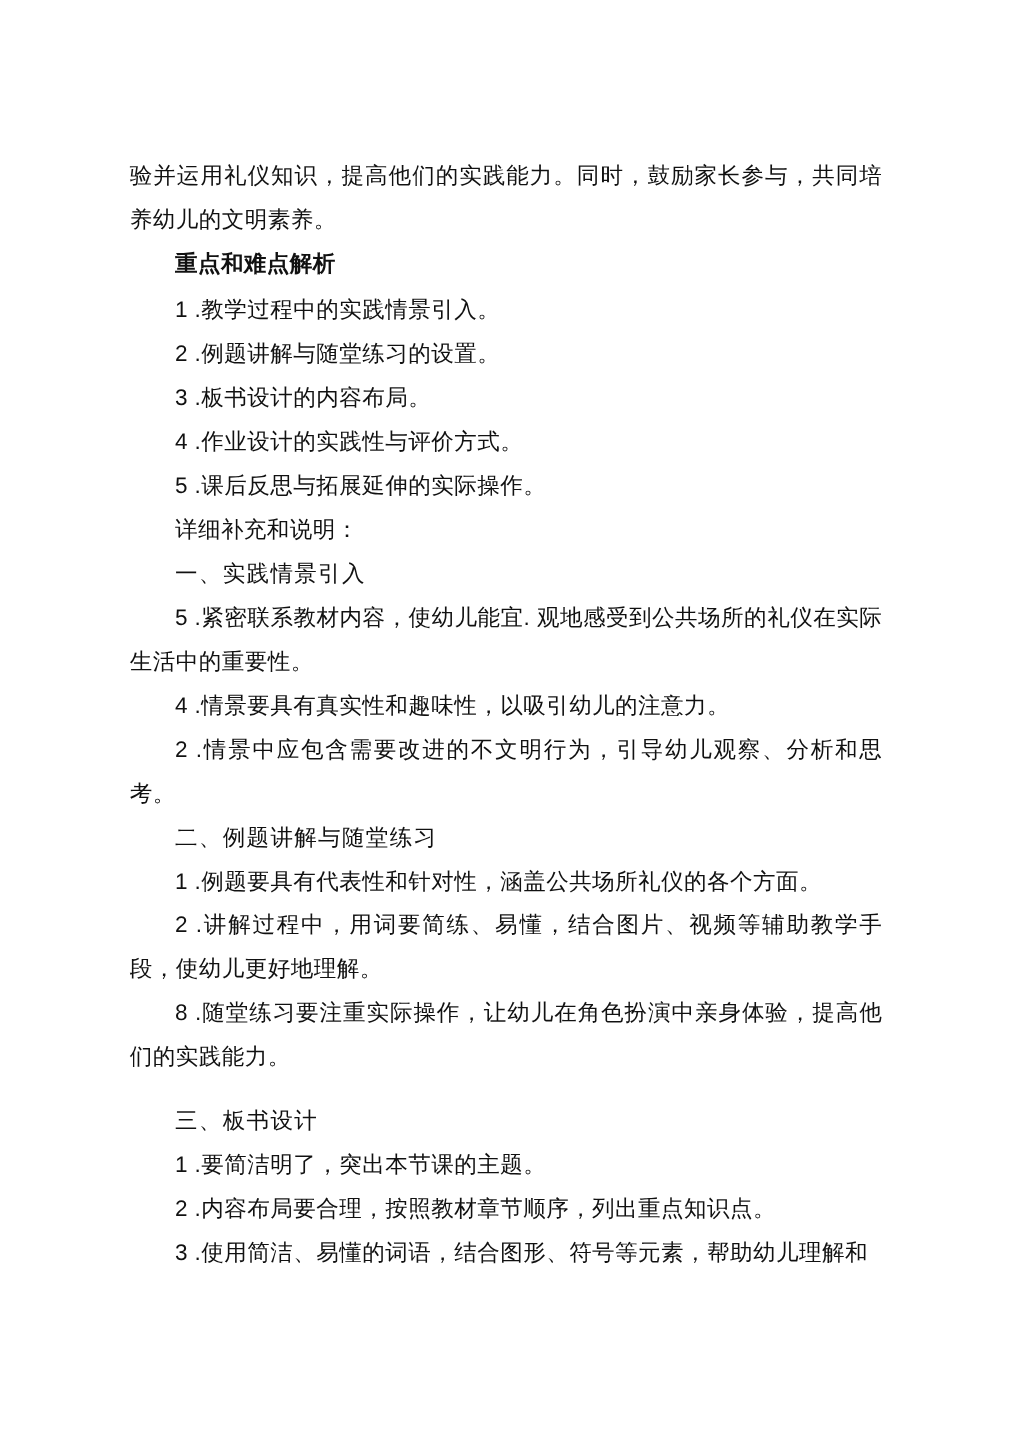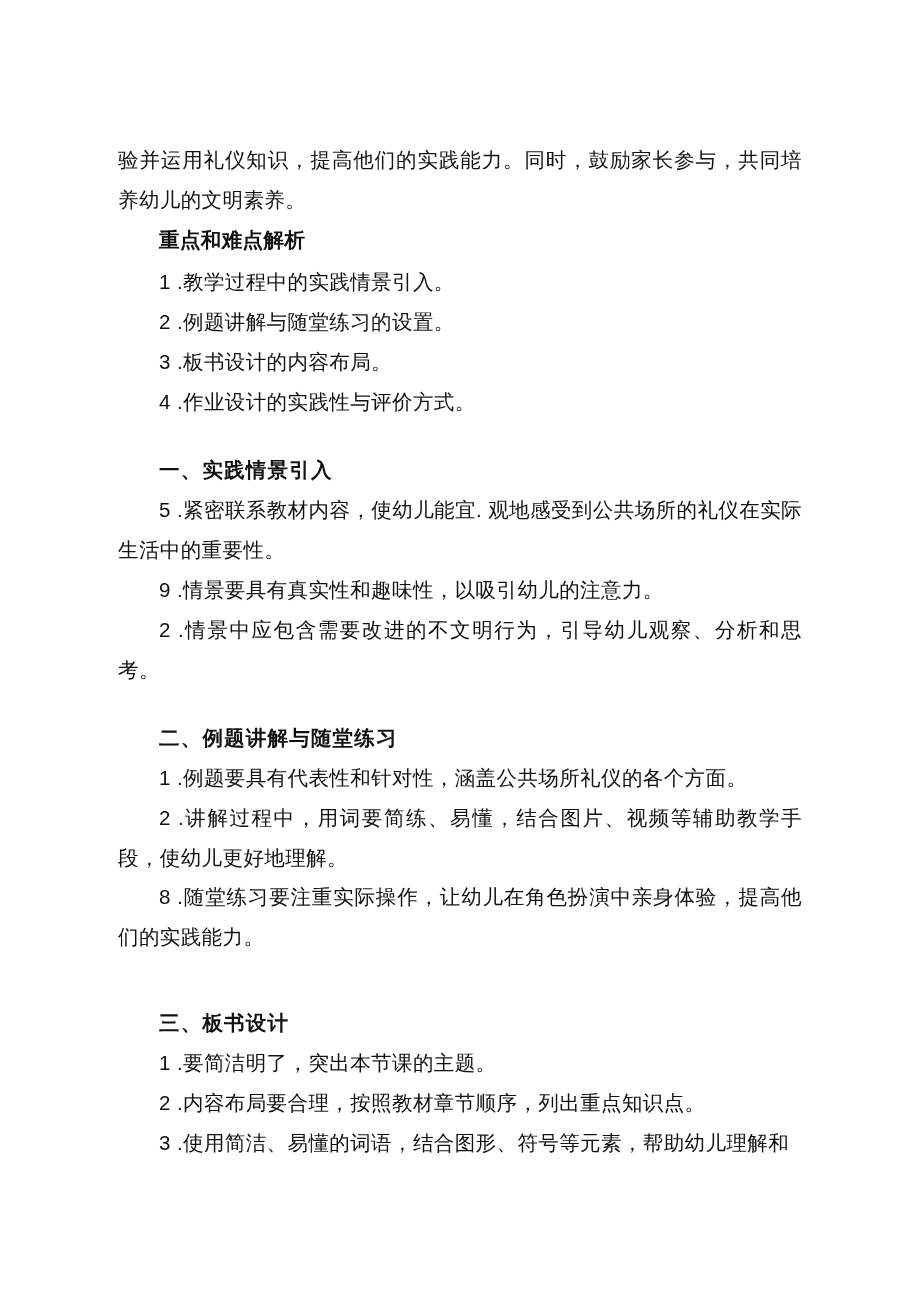--- a/index.html
+++ b/index.html
@@ -39,24 +39,23 @@
   .para-indent {
     text-indent: 2em;
   }
   .heading {
     font-weight: bold;
     text-indent: 2em;
     margin-top: 2px;
     font-family: Liberation Mono, monospace;
   }
   .heading-sec {
-    font-weight: bold;
+    font-weight: normal;
     text-indent: 2em;
     letter-spacing: 1.2px;
-    margin-top: 28px;
   }
   .list-item {
     text-indent: 2em;
   }
   .gap-med {
     height: 18px;
   }
 </style>
 </head>
 <body>
@@ -65,26 +64,28 @@
   <div class="doc-body">
 
     <p class="para-cont">验并运用礼仪知识，提高他们的实践能力。同时，鼓励家长参与，共同培养幼儿的文明素养。</p>
 
     <p class="heading">重点和难点解析</p>
 
     <p class="list-item">1 .教学过程中的实践情景引入。</p>
     <p class="list-item">2 .例题讲解与随堂练习的设置。</p>
     <p class="list-item">3 .板书设计的内容布局。</p>
     <p class="list-item">4 .作业设计的实践性与评价方式。</p>
+    <p class="list-item">5 .课后反思与拓展延伸的实际操作。</p>
 
+    <p class="para-indent">详细补充和说明：</p>
 
     <p class="heading-sec">一、实践情景引入</p>
 
     <p class="list-item">5 .紧密联系教材内容，使幼儿能宜. 观地感受到公共场所的礼仪在实际生活中的重要性。</p>
-    <p class="list-item">9    .情景要具有真实性和趣味性，以吸引幼儿的注意力。</p>
+    <p class="list-item">4    .情景要具有真实性和趣味性，以吸引幼儿的注意力。</p>
     <p class="list-item">2 .情景中应包含需要改进的不文明行为，引导幼儿观察、分析和思考。</p>
 
     <p class="heading-sec">二、例题讲解与随堂练习</p>
 
     <p class="list-item">1 .例题要具有代表性和针对性，涵盖公共场所礼仪的各个方面。</p>
     <p class="list-item">2 .讲解过程中，用词要简练、易懂，结合图片、视频等辅助教学手段，使幼儿更好地理解。</p>
     <p class="list-item">8 .随堂练习要注重实际操作，让幼儿在角色扮演中亲身体验，提高他们的实践能力。</p>
 
     <div class="gap-med"></div>
 

